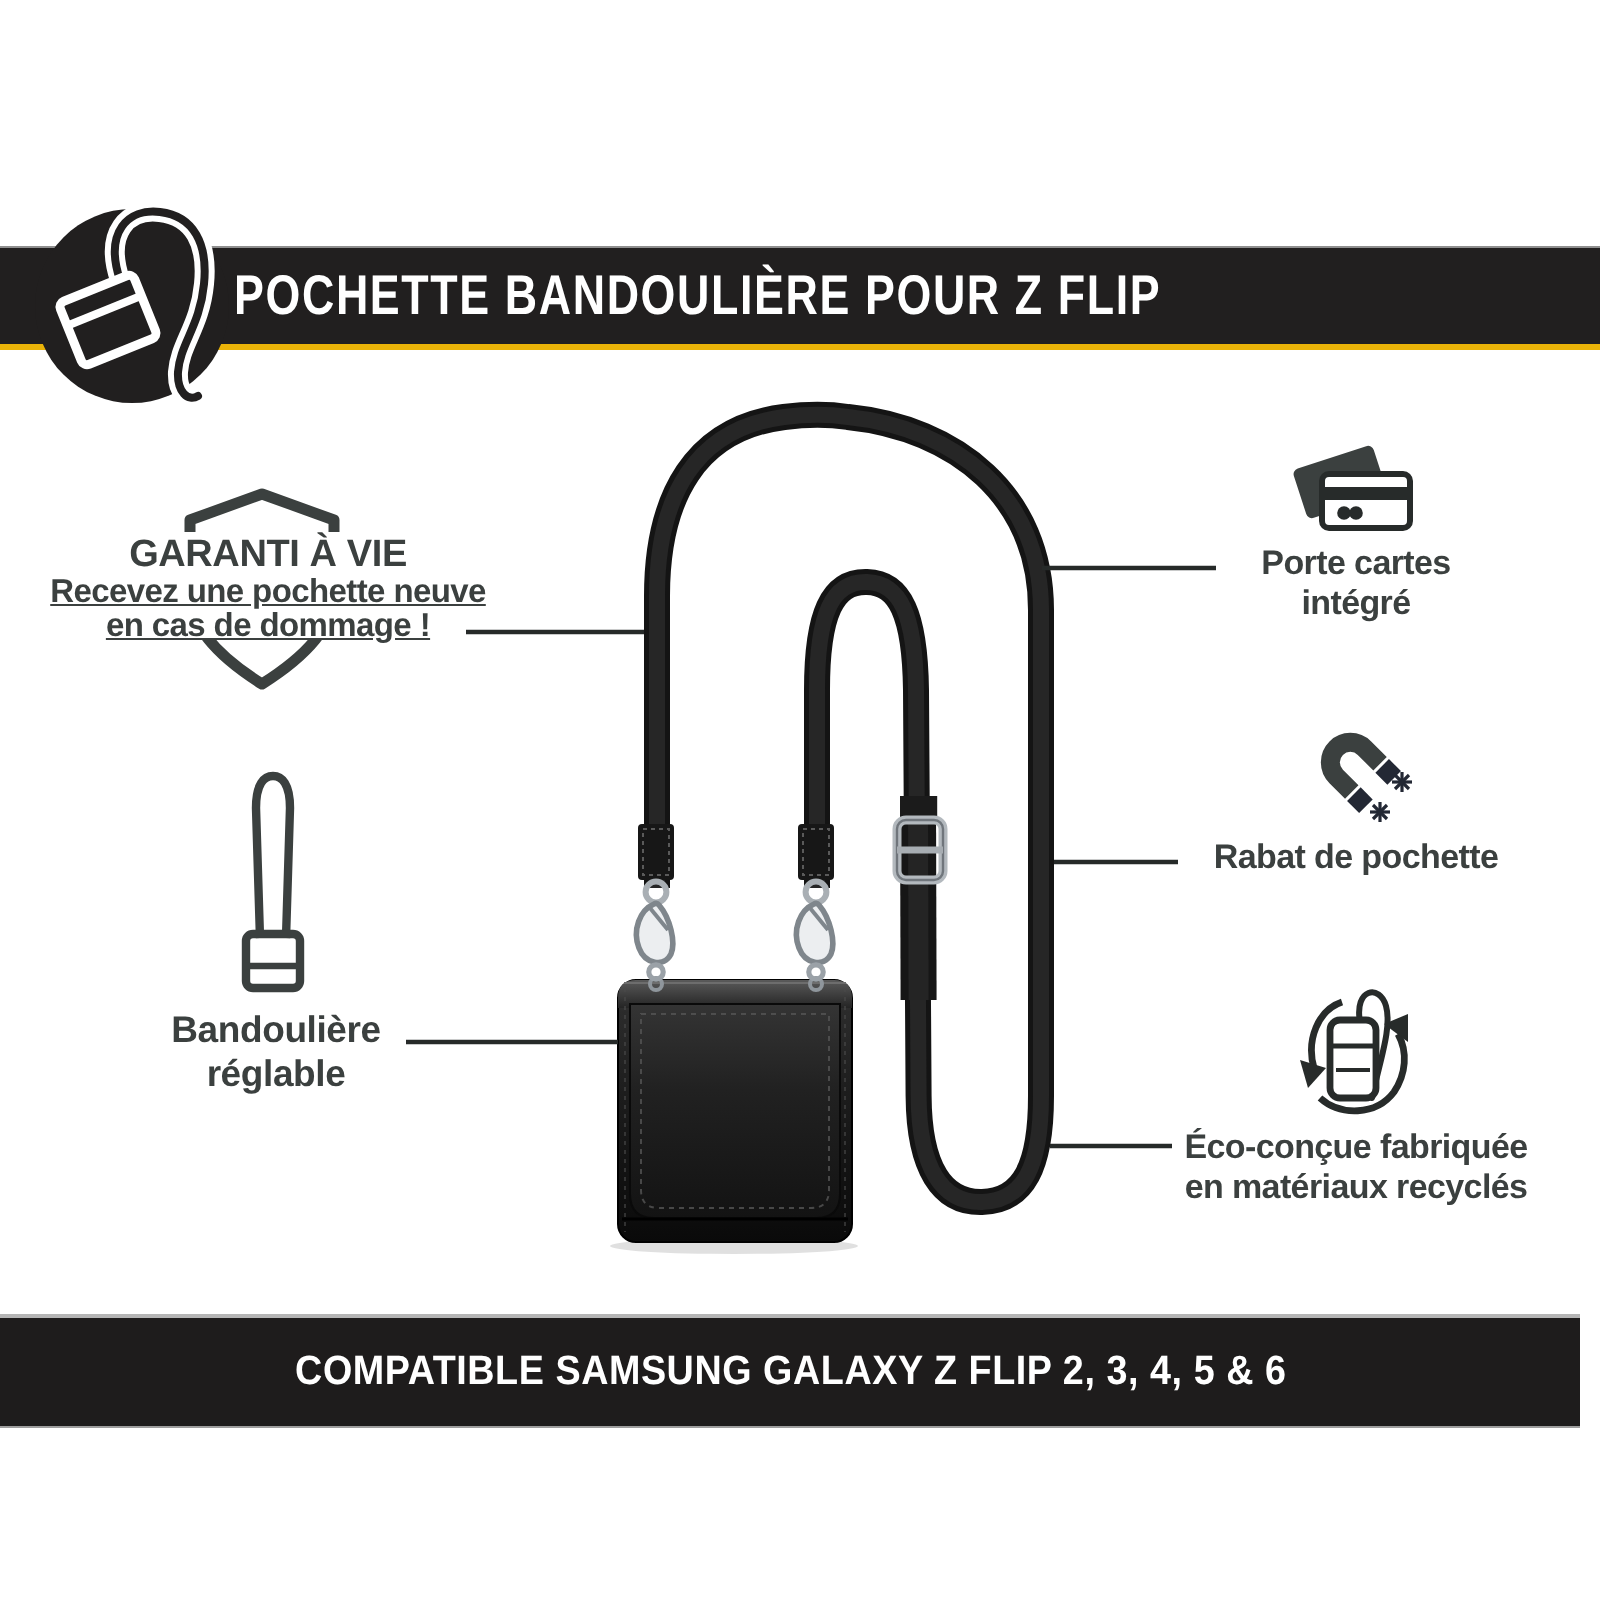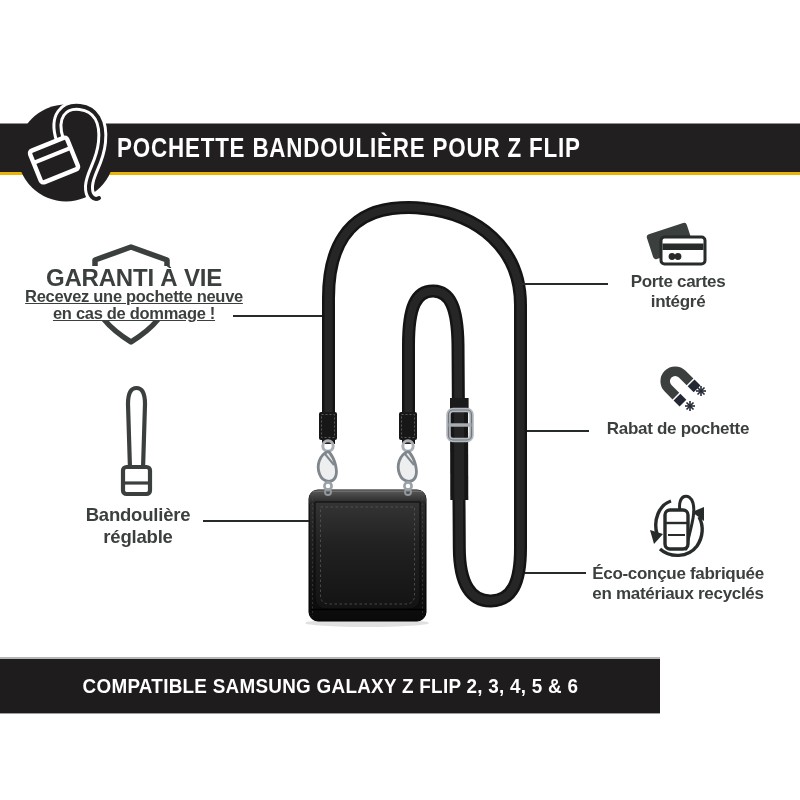--- a/index.html
+++ b/index.html
@@ -8,32 +8,32 @@
 
   
   .banner{position:absolute;left:0;top:123px;width:800px;height:52px;background:#211f1f;
           border-top:1px solid #8f8f8f;border-bottom:3px solid #eab308;box-sizing:border-box;
           display:flex;align-items:center;}
   .banner-title{display:inline-block;margin-left:117px;color:#ffffff;font-weight:bold;
           font-size:28px;letter-spacing:1px;transform:scaleX(0.80);transform-origin:left center;
           white-space:nowrap;}
 
   
-  .footer{position:absolute;left:0;top:657px;width:660px;height:57px;background:#1e1c1c;
+  .footer{position:absolute;left:0;top:657px;width:790px;height:57px;background:#1e1c1c;
           border-top:2px solid #b5b5b5;border-bottom:1px solid #9e9e9e;box-sizing:border-box;
           display:flex;align-items:center;justify-content:center;}
   .footer-text{display:inline-block;color:#ffffff;font-weight:bold;font-size:20.5px;
           letter-spacing:0.3px;transform:scaleX(0.92);white-space:nowrap;}
 
   
   .draw{position:absolute;left:0;top:0;width:800px;height:800px;pointer-events:none;}
 
   
   .feat{position:absolute;color:#3b403f;text-align:center;}
-  .feat h3{margin:0;font-size:24px;font-weight:bold;letter-spacing:-0.2px;line-height:20px;white-space:nowrap;}
+  .feat h3{margin:0;font-size:19px;font-weight:bold;letter-spacing:-0.2px;line-height:20px;white-space:nowrap;}
   .feat p{margin:0;font-weight:bold;white-space:nowrap;}
   .fl-warranty{left:24px;top:268px;width:220px;}
   .fl-warranty p{font-size:16.5px;line-height:17px;letter-spacing:-0.3px;text-decoration:underline;}
   .fl-strap{left:38px;top:504px;width:200px;}
   .fl-strap p{font-size:18.5px;line-height:22px;letter-spacing:-0.2px;}
   .fr{left:568px;width:220px;}
   .fr p{font-size:17px;line-height:20px;letter-spacing:-0.3px;}
   .fr-cards{top:272px;}
   .fr-magnet{top:419px;}
   .fr-eco{top:564px;}

